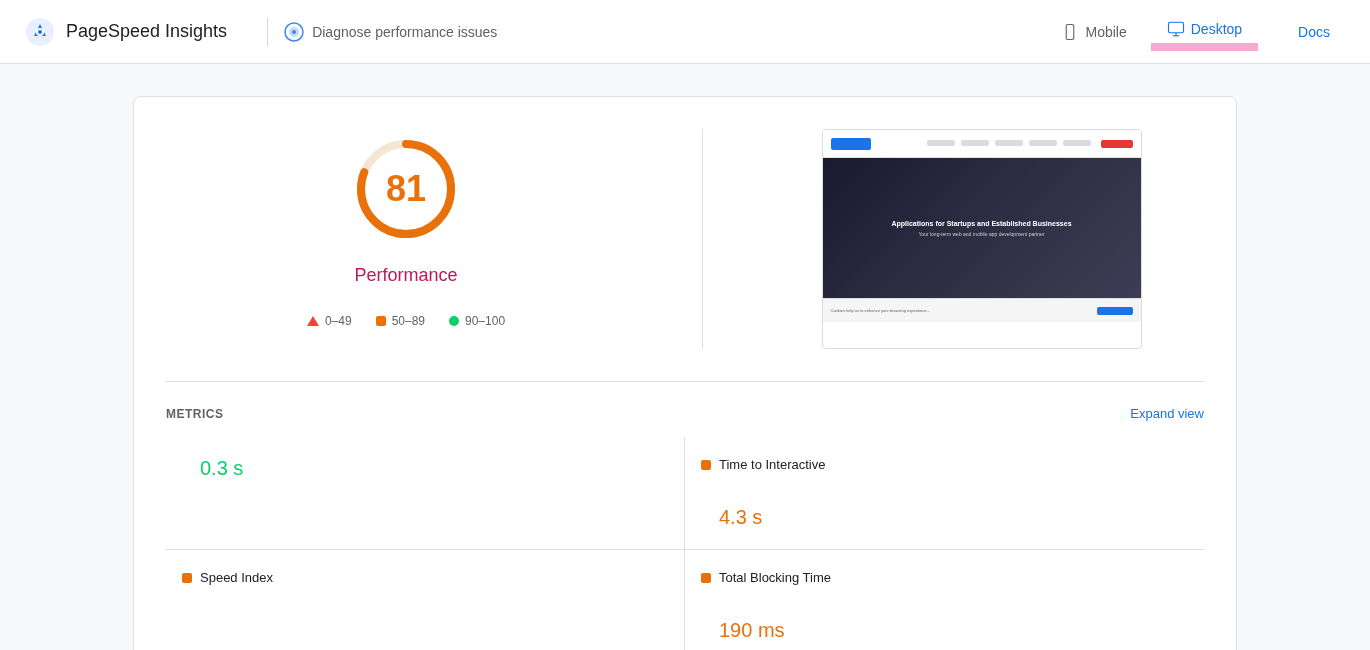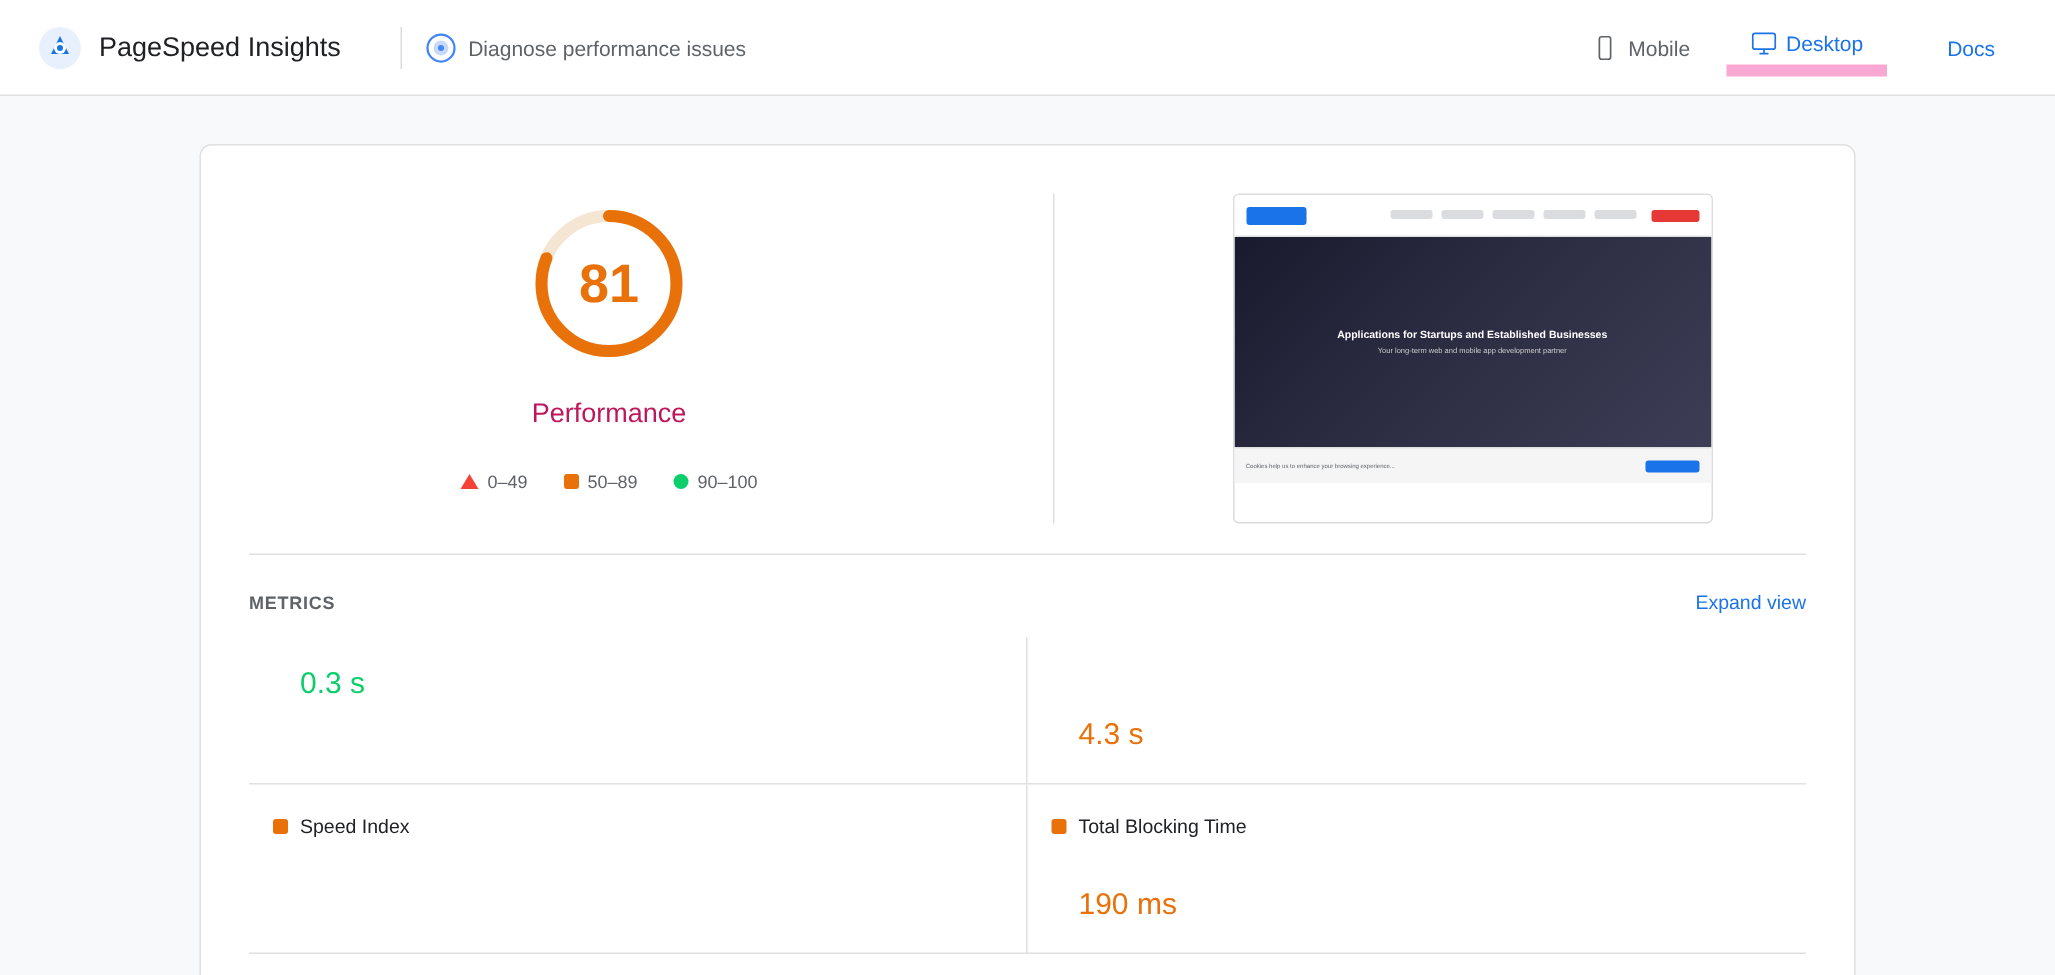--- a/index.html
+++ b/index.html
@@ -94,21 +94,21 @@
       border-radius: 8px;
       border: 1px solid #e0e0e0;
       padding: 32px;
     }
 
     
     .score-section {
       display: flex;
       align-items: flex-start;
       gap: 48px;
-      padding-bottom: 20px;
+      padding-bottom: 32px;
       border-bottom: 1px solid #e0e0e0;
     }
     .score-left {
       flex: 0 0 auto;
       display: flex;
       flex-direction: column;
       align-items: center;
       width: 480px;
     }
     .score-circle-container {
@@ -462,20 +462,24 @@
       <button class="expand-view-btn">Expand view</button>
     </div>
 
     <div class="metrics-grid">
 
       <div class="metric-item">
         <div class="metric-value green">0.3 s</div>
       </div>
 
       <div class="metric-item">
+        <div class="metric-header">
+          <div class="metric-square bg-orange"></div>
+          <span class="metric-name">Time to Interactive</span>
+        </div>
         <div class="metric-value orange">4.3 s</div>
       </div>
 
       <div class="metric-item">
         <div class="metric-header">
           <div class="metric-square bg-orange"></div>
           <span class="metric-name">Speed Index</span>
         </div>
       </div>
 

